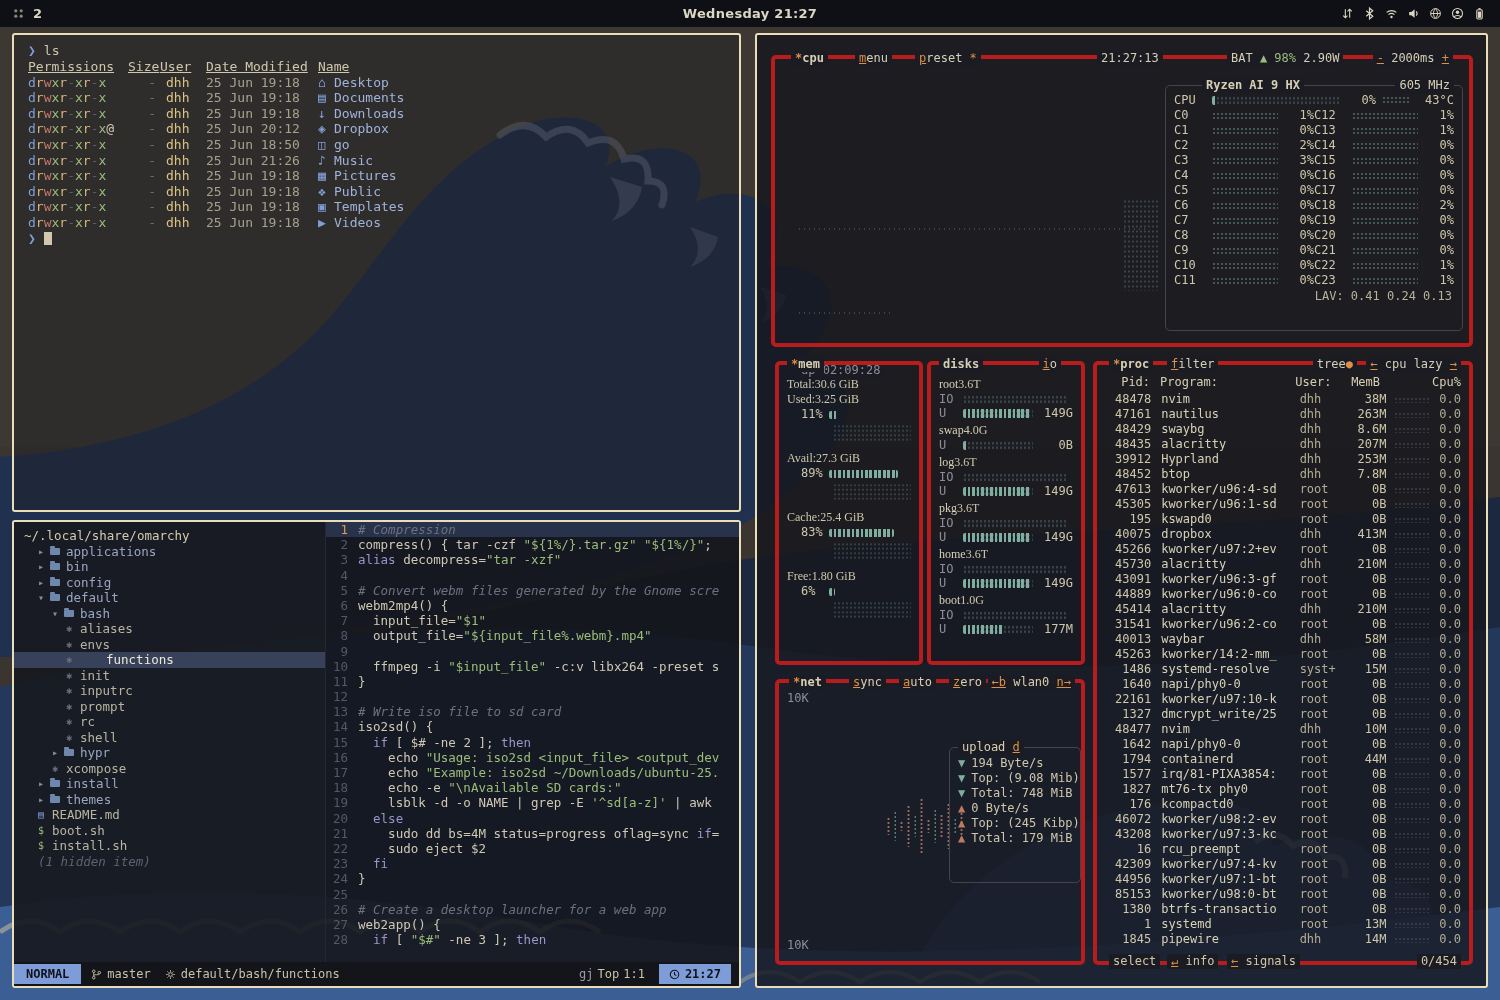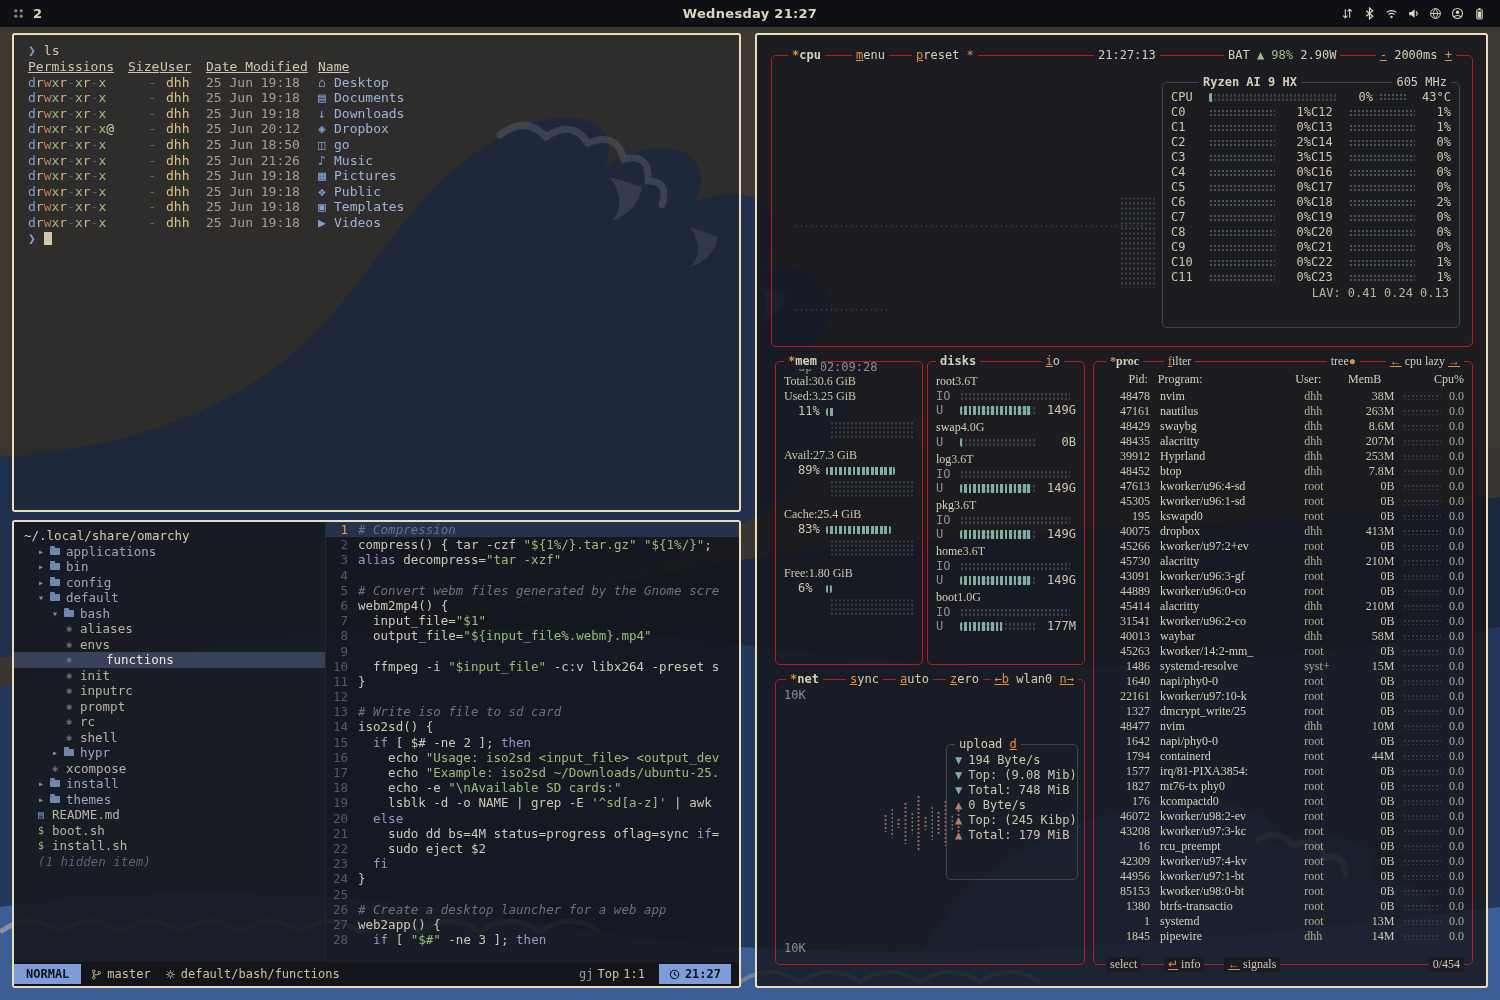--- a/index.html
+++ b/index.html
@@ -73,21 +73,21 @@
   .sl-item { display:flex; align-items:center; gap:5px; margin-right:14px; }
   .sl-icon svg { width:11px; height:11px; display:block; }
   .sl-dim { color:#9a9aa6; }
   .flex-sp { flex:1; }
   .sl-right { margin-left:4px; }
   .time-badge { background:#7d9cd8; color:#12131a; font-weight:bold; padding:3px 10px; margin-left:14px;
                 display:flex; align-items:center; gap:5px; }
 
   
   .btop { position:relative; width:100%; height:100%; font-size:12px; line-height:15px; color:#cfc7ab; }
-  .bbox { position:absolute; border:1px solid #b91c1c; border-radius:5px; }
+  .bbox { position:absolute; border:4px solid #b91c1c; border-radius:5px; }
   .btitle { position:absolute; top:-8px; background:#1b1c23; padding:0 4px; color:#d6cfb4; font-weight:bold; white-space:nowrap; }
   .hot { color:#dd9046; text-decoration:underline; }
   .star { color:#dd9046; }
   .green { color:#9bbd7c; }
 
   .cpu-box { left:14px; top:20px; width:702px; height:292px; }
   .core-panel { position:absolute; left:390px; top:26px; width:298px; height:246px;
                 border:1px solid #43444e; border-radius:5px; padding:4px 8px 0 8px; }
   .cp-title-l { position:absolute; top:-8px; left:36px; background:#1b1c23; padding:0 4px; font-weight:bold; color:#d6cfb4; }
   .cp-title-r { position:absolute; top:-8px; right:8px; background:#1b1c23; padding:0 4px; color:#d6cfb4; }
@@ -129,21 +129,21 @@
   .net-cols { position:absolute; left:108px; top:40px; width:76px; height:206px;
               display:flex; align-items:center; gap:4px; }
   .ncol { width:3px; border-radius:1px;
           background-image:radial-gradient(circle,#a06a5a 1px,transparent 1.2px); background-size:3px 4px; }
   .ncol.t { background-image:radial-gradient(circle,#5a7d72 1px,transparent 1.2px); }
   .net-panel { position:absolute; left:170px; top:64px; width:132px; height:136px;
                border:1px solid #43444e; border-radius:5px; padding:8px 8px 0 8px; }
   .np-row { display:flex; gap:6px; height:15px; align-items:center; white-space:nowrap; }
   .dn { color:#7fae9f; } .up { color:#c07a5e; }
 
-  .proc-box { left:336px; top:326px; width:380px; height:604px; padding:10px 8px 0 8px;font-family:Liberation Serif, serif; }
+  .proc-box { left:336px; top:326px; width:380px; height:604px; padding:10px 8px 0 8px; }
   .proc-head,.proc-row { display:flex; align-items:center; height:15px; white-space:nowrap; }
   .proc-head { color:#d6cfb4; margin-bottom:2px; }
   .pr-pid { width:50px; text-align:right; margin-right:10px; }
   .pr-prog { width:150px; overflow:hidden; }
   .pr-user { width:52px; }
   .pr-mem { width:42px; text-align:right; }
   .pr-dots { width:40px; height:6px; margin:0 8px; opacity:.5; border-radius:2px;
              background-image:radial-gradient(circle,#50515c 1px,transparent 1.2px); background-size:4px 4px; }
   .pr-cpu { flex:1; text-align:right; color:#b3ac93; }
   .proc-row .pr-prog { color:#d8d2b8; }

